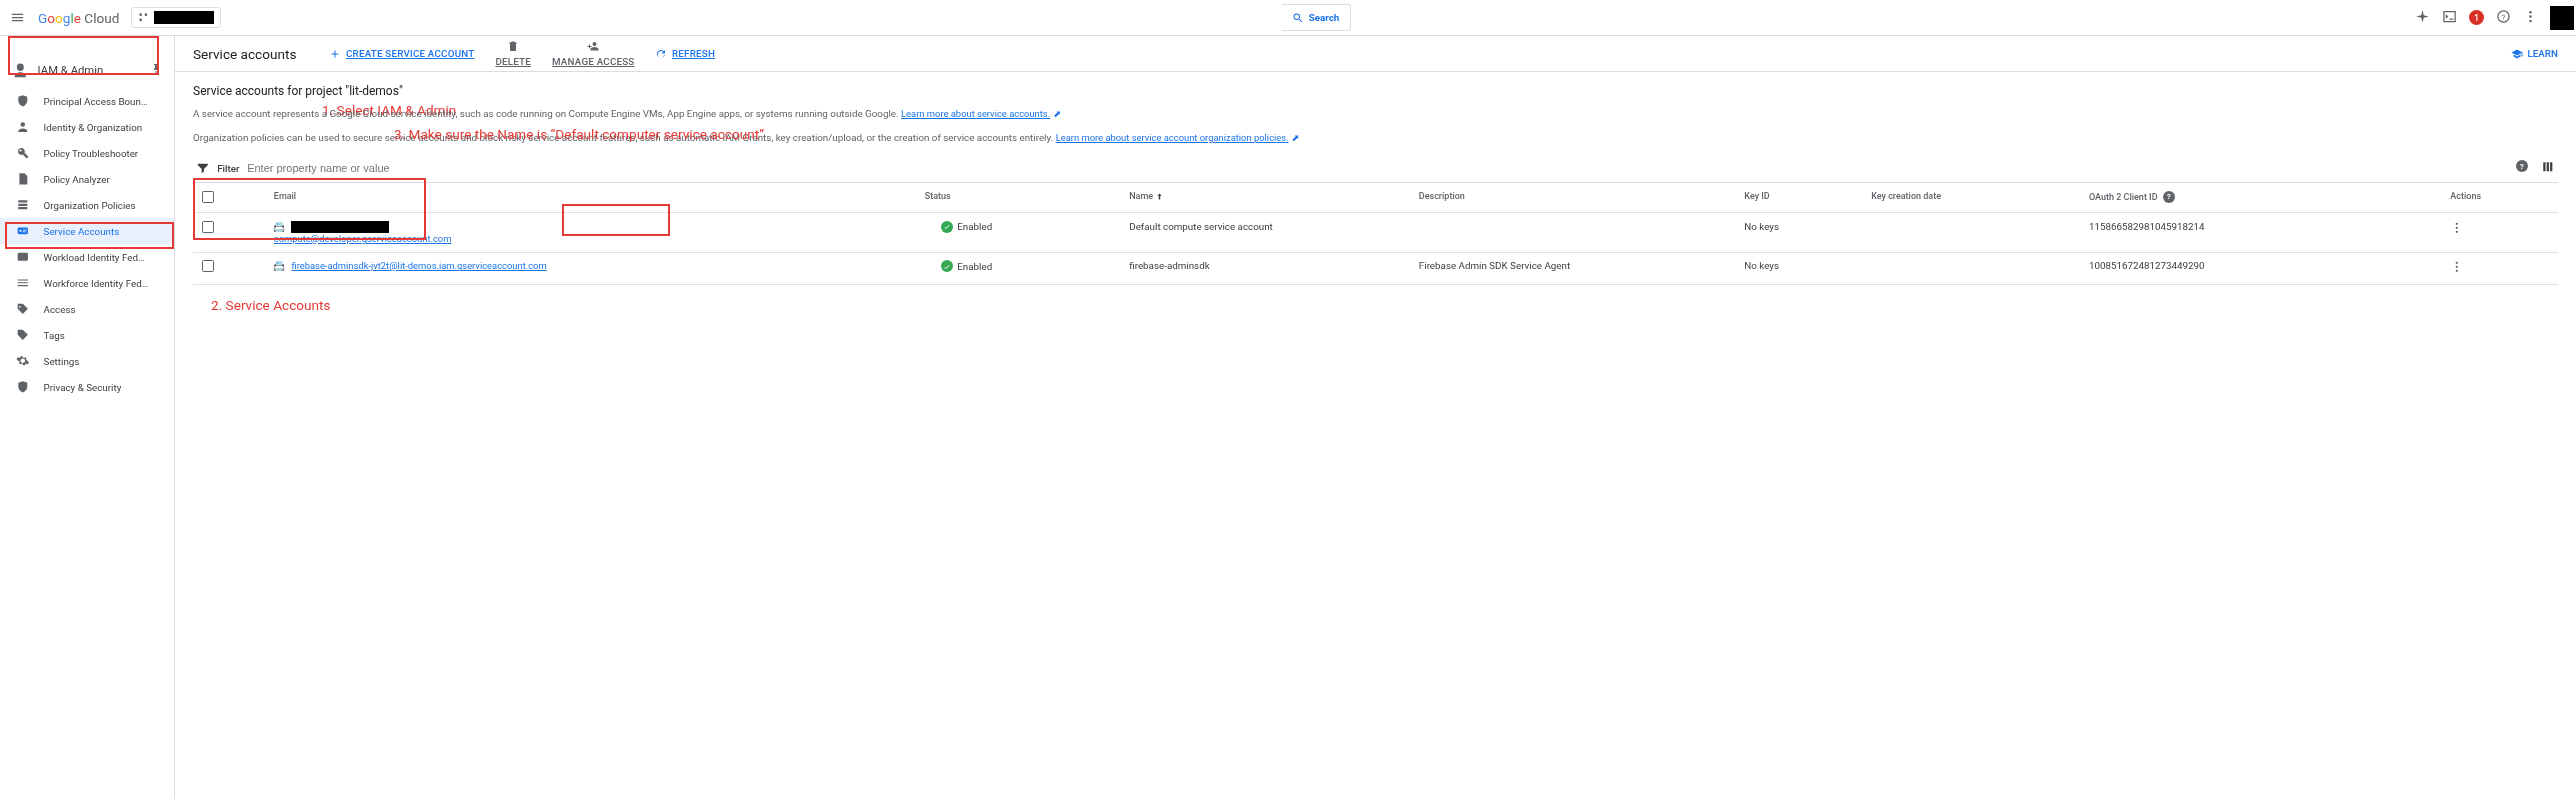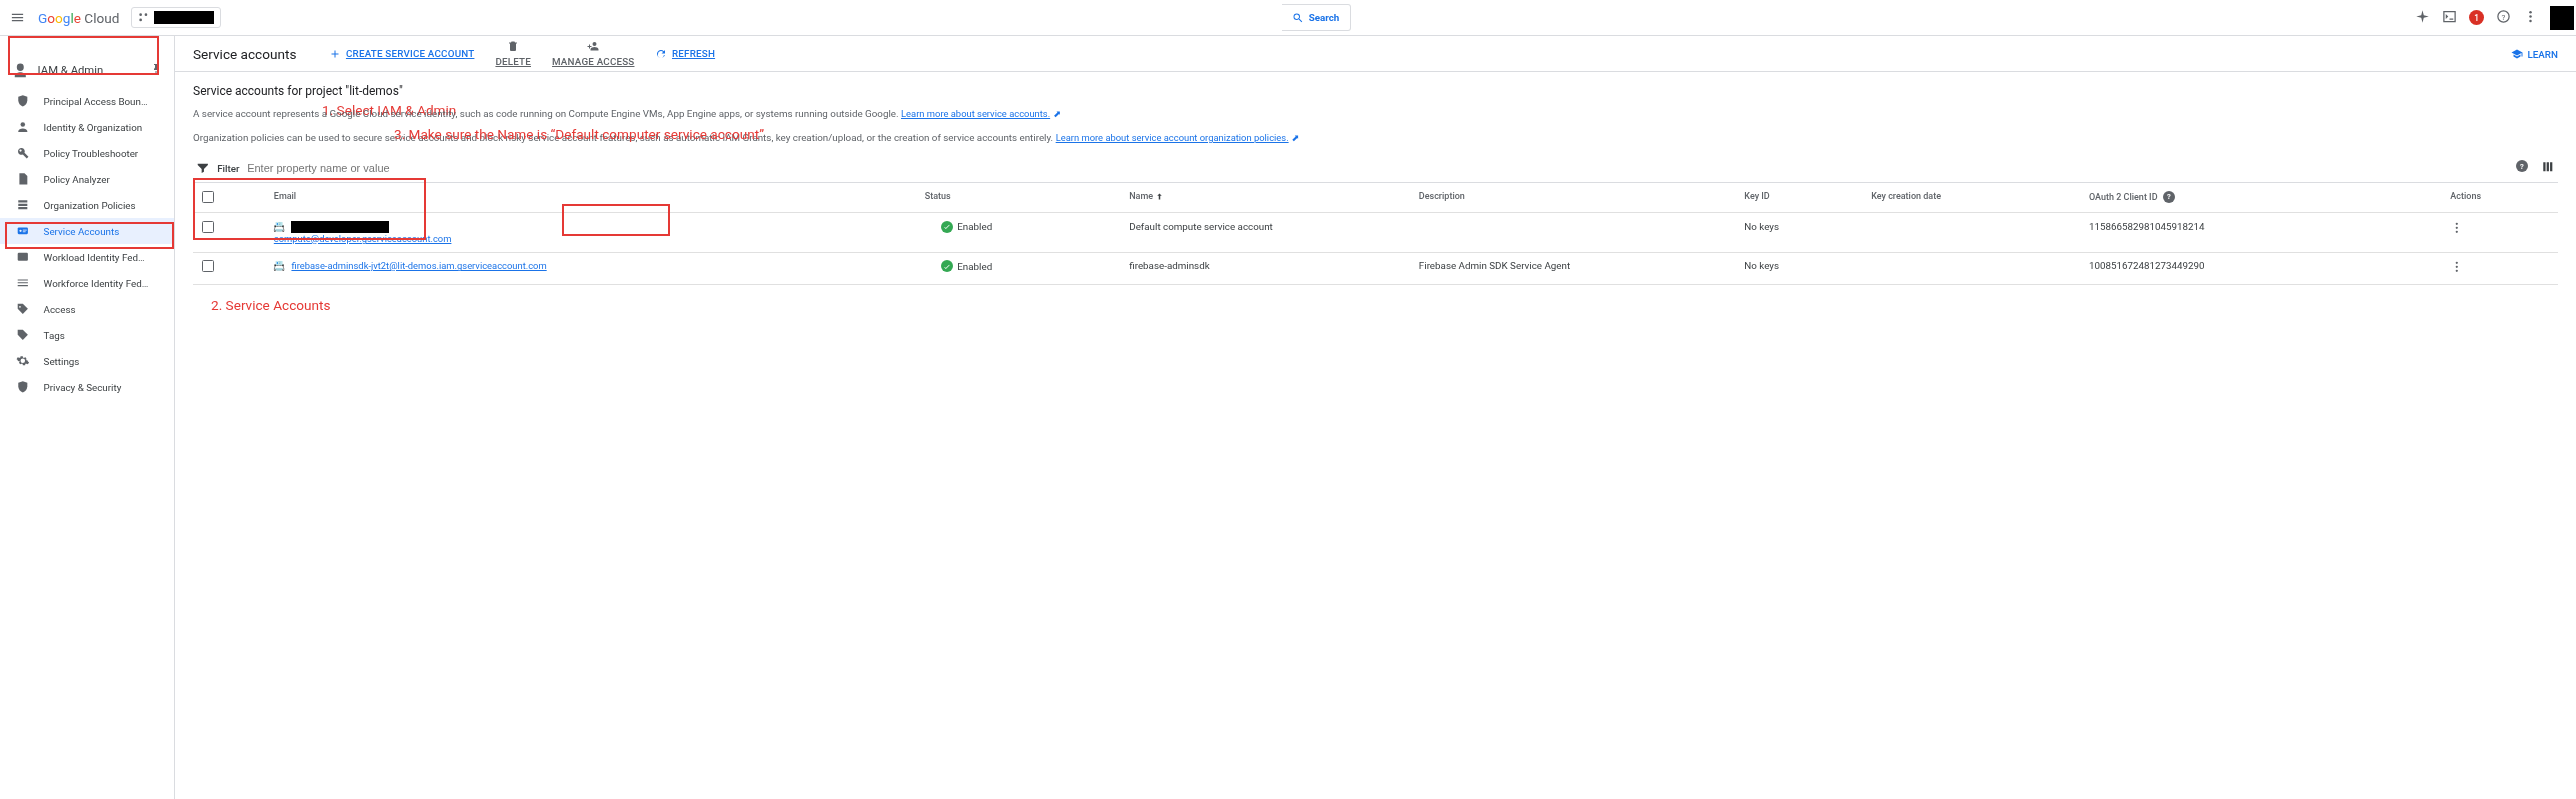--- a/index.html
+++ b/index.html
@@ -66,21 +66,21 @@
     display:flex; align-items:center; height:36px; padding:0 18px; gap:21px;
     border-bottom:0.8px solid #dadce0;
   }
   .page-title { font-size:13.6px; color:#202124; margin-right:12px;}
   .action-btn {
     display:flex; align-items:center; gap:4.5px; color:#1a73e8; font-size:9.8px;
     font-weight:500; letter-spacing:0.2px; cursor:pointer; text-transform:uppercase;text-decoration:underline;
   }
   .action-btn.muted { color:#5f6368;flex-direction:column; }
   .action-bar .spacer { flex:1; }
-  .learn { color:#1a73e8; display:flex; gap:4.5px; align-items:flex-end; font-size:9.8px; font-weight:500; cursor:pointer;}
+  .learn { color:#1a73e8; display:flex; gap:4.5px; align-items:center; font-size:9.8px; font-weight:500; cursor:pointer;}
 
   .content { padding: 12px 18px; overflow:auto; }
   .subtitle { font-size:12px; color:#202124; margin-bottom:9px;}
   .desc { font-size:9.8px; color:#5f6368; margin-bottom:9px; line-height:1.5;}
   .desc a { color:#1a73e8; text-decoration:underline; }
 
   
   .table-toolbar { display:flex; align-items:center; gap:7.6px; padding:6px 3px; border-bottom:0.8px solid #dadce0;}
   .filter-label { font-weight:500; font-size:9.8px; color:#3c4043;}
   .filter-input { border:none; outline:none; font-size:11px; flex:1; color:#5f6368;}

